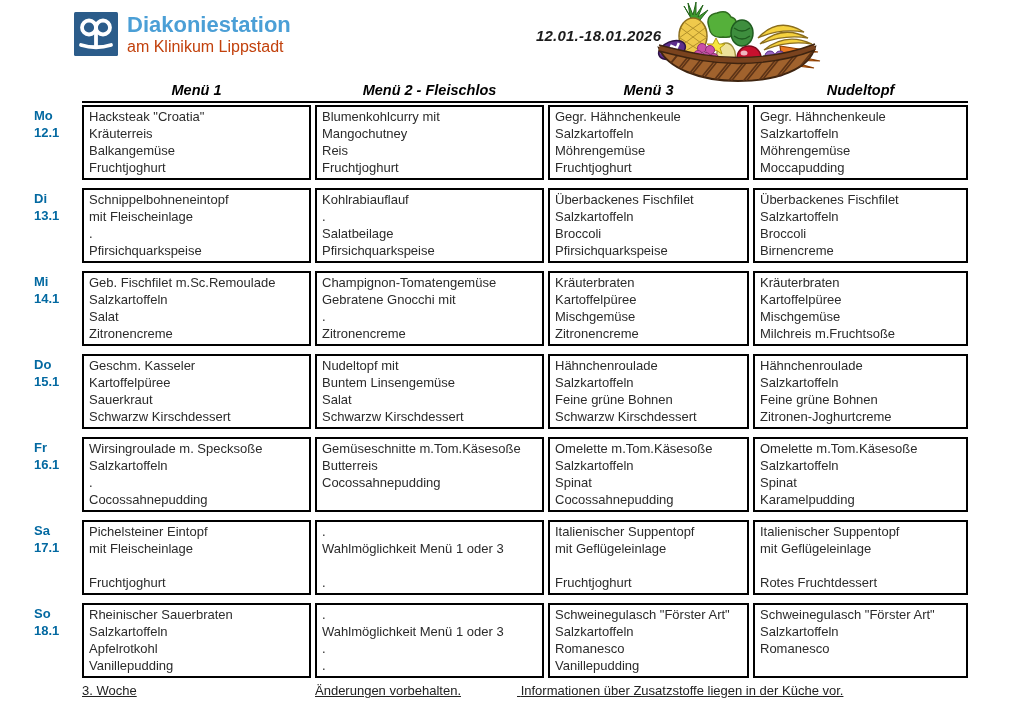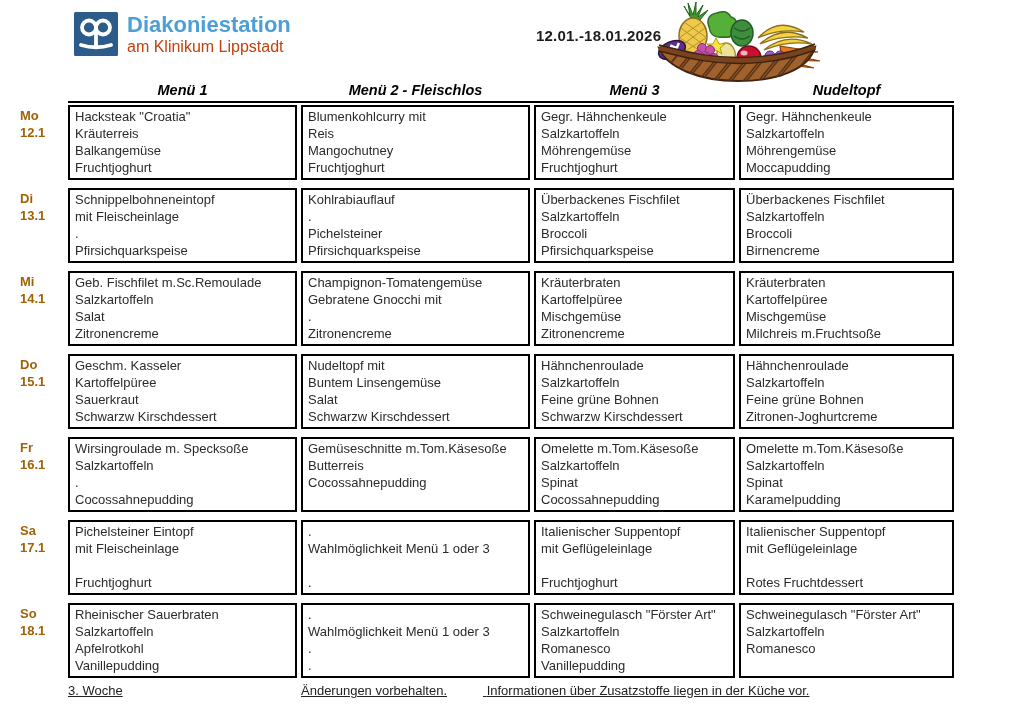--- a/index.html
+++ b/index.html
@@ -9,51 +9,51 @@
     background:#ffffff;
     font-family:"Liberation Sans", sans-serif;
     overflow:hidden;
   }
   
   .logo-block{position:absolute;left:74px;top:12px;display:flex;align-items:flex-start;gap:9px;}
   .logo-square{width:44px;height:44px;flex:0 0 auto;}
   .logo-text{display:flex;flex-direction:column;justify-content:flex-start;padding-top:1px;}
   .logo-title{font-size:22px;font-weight:bold;color:#4b9fd6;line-height:24px;letter-spacing:0px;}
   .logo-subtitle{font-size:16px;color:#c2410c;line-height:19px;}
-  .date-range{position:absolute;left:536px;top:27px;font-size:15px;font-weight:600;color:#1c1c1c;letter-spacing:0.2px;}
+  .date-range{position:absolute;left:536px;top:27px;font-size:15px;font-weight:600;color:#1c1c1c;letter-spacing:0.2px;font-style:italic;}
   .basket{position:absolute;left:654px;top:0px;width:168px;height:82px;}
   
-  .menu-area{position:absolute;left:20px;top:82px;width:934px;}
+  .menu-area{position:absolute;left:34px;top:82px;width:934px;}
   .col-headers, .menu-grid-body, .footer-row{
     display:grid;
     grid-template-columns:44px 229px 229px 201px 215px;
     column-gap:4px;
   }
   .col-header{
     text-align:center;font-weight:bold;font-style:italic;
     font-size:14.5px;color:#000;padding-bottom:3px;line-height:16px;
   }
   .header-rule{height:2px;background:#000;margin-left:48px;width:886px;}
   .menu-grid-body{row-gap:8px;margin-top:2px;}
   .day-cell{
-    padding-top:2px;font-weight:bold;font-size:13px;color:#a16207;line-height:17px;
+    padding-top:2px;font-weight:bold;font-size:13px;color:#0369a1;line-height:17px;
   }
   .menu-cell{
     border:2px solid #000;background:#fff;
     padding:1px 4px 2px 5px;
   }
   .menu-line{
     min-height:17px;line-height:17px;font-size:13px;color:#2b2b2b;
     white-space:nowrap;overflow:hidden;
   }
   
   .footer-row{margin-top:5px;font-size:13px;color:#222;text-decoration:underline;}
   .footer-week{grid-column:2/3;line-height:16px;}
   .footer-notes{grid-column:3/6;line-height:16px;}
-  .footer-note-changes{margin-right:36px;}
+  .footer-note-changes{margin-right:56px;}
 </style>
 </head>
 <body>
 
 <div class="page">
 
   <div class="logo-block">
     <span class="logo-square">
       <svg viewBox="0 0 44 44" width="44" height="44">
         <rect width="44" height="44" rx="1.5" fill="#2b5c8a"></rect>
@@ -190,22 +190,22 @@
           <div>12.1</div>
         </div>
         <div class="menu-cell">
           <div class="menu-line">Hacksteak "Croatia"</div>
           <div class="menu-line">Kräuterreis</div>
           <div class="menu-line">Balkangemüse</div>
           <div class="menu-line">Fruchtjoghurt</div>
         </div>
         <div class="menu-cell">
           <div class="menu-line">Blumenkohlcurry mit</div>
+          <div class="menu-line">Mangochutney</div>
           <div class="menu-line">Reis</div>
-          <div class="menu-line">Mangochutney</div>
           <div class="menu-line">Fruchtjoghurt</div>
         </div>
         <div class="menu-cell">
           <div class="menu-line">Gegr. Hähnchenkeule</div>
           <div class="menu-line">Salzkartoffeln</div>
           <div class="menu-line">Möhrengemüse</div>
           <div class="menu-line">Fruchtjoghurt</div>
         </div>
         <div class="menu-cell">
           <div class="menu-line">Gegr. Hähnchenkeule</div>
@@ -219,21 +219,21 @@
         </div>
         <div class="menu-cell">
           <div class="menu-line">Schnippelbohneneintopf</div>
           <div class="menu-line">mit Fleischeinlage</div>
           <div class="menu-line">.</div>
           <div class="menu-line">Pfirsichquarkspeise</div>
         </div>
         <div class="menu-cell">
           <div class="menu-line">Kohlrabiauflauf</div>
           <div class="menu-line">.</div>
-          <div class="menu-line">Pichelsteiner</div>
+          <div class="menu-line">Salatbeilage</div>
           <div class="menu-line">Pfirsichquarkspeise</div>
         </div>
         <div class="menu-cell">
           <div class="menu-line">Überbackenes Fischfilet</div>
           <div class="menu-line">Salzkartoffeln</div>
           <div class="menu-line">Broccoli</div>
           <div class="menu-line">Pfirsichquarkspeise</div>
         </div>
         <div class="menu-cell">
           <div class="menu-line">Überbackenes Fischfilet</div>

